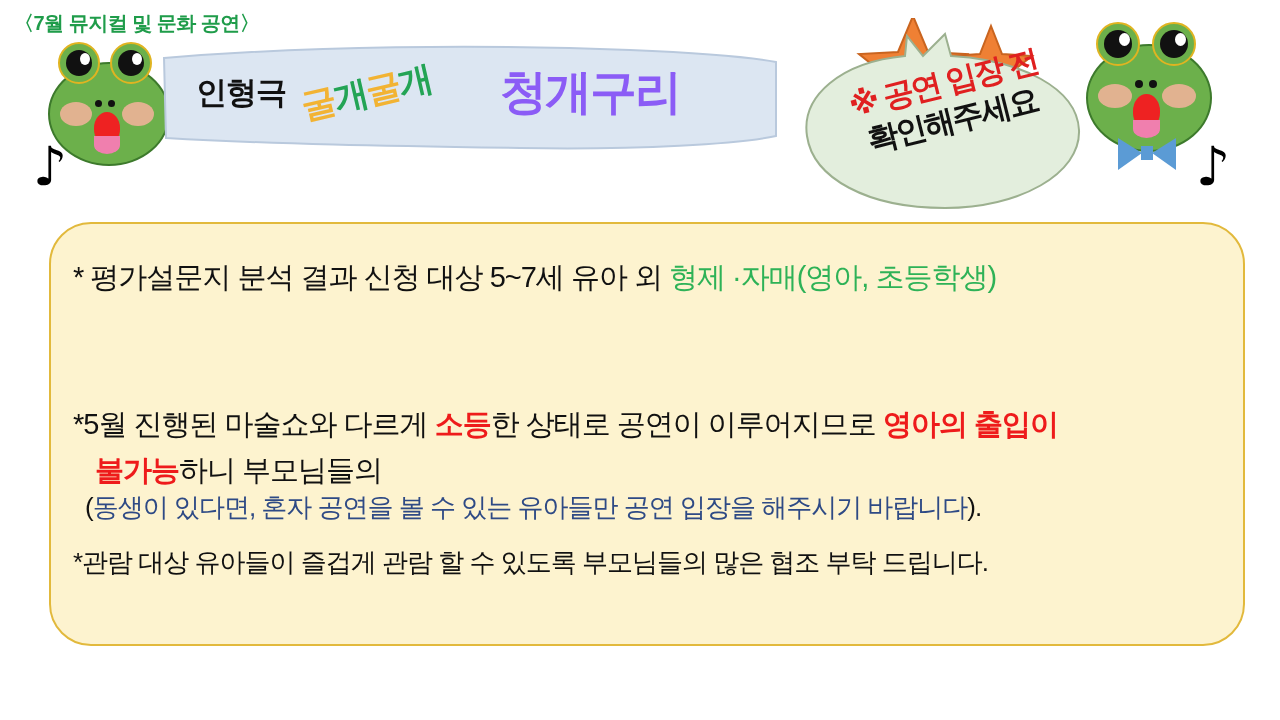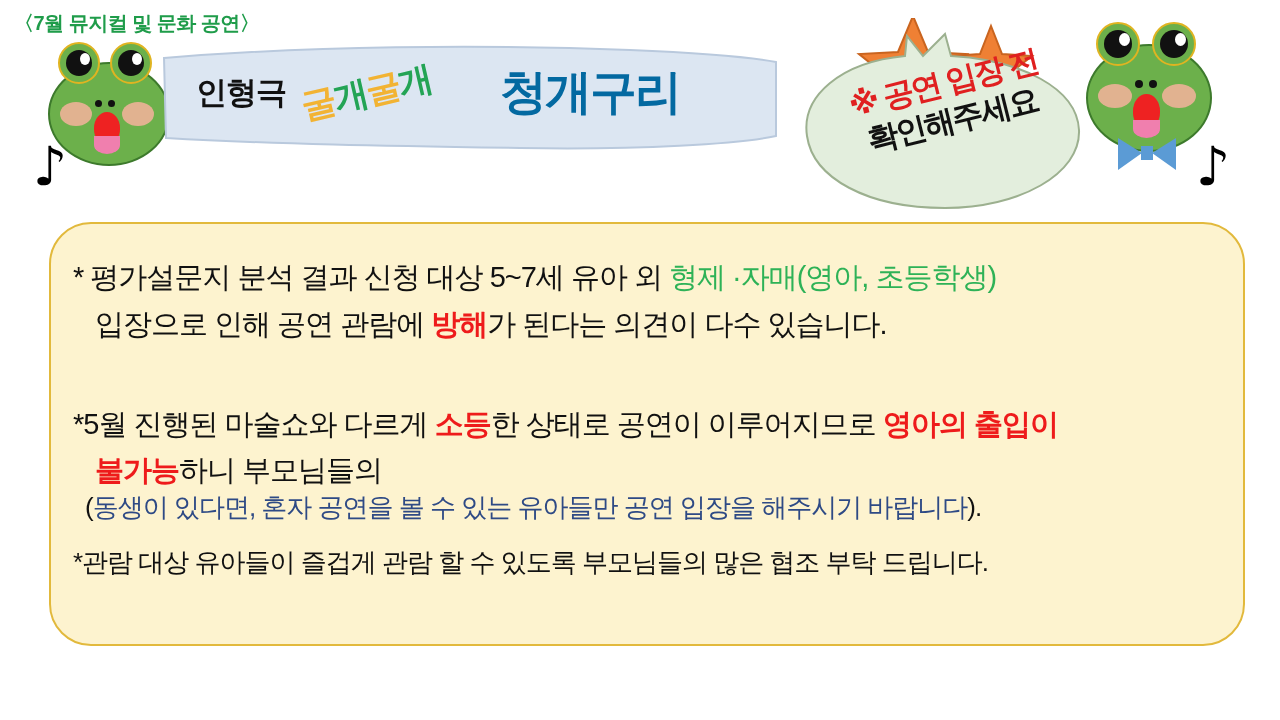--- a/index.html
+++ b/index.html
@@ -129,21 +129,21 @@
     transform-origin: left center;
   }
   .banner-sub .y { color: #f2b333; }
   .banner-sub .g { color: #23a455; }
   .banner-main {
     position: absolute;
     left: 340px;
     top: 17px;
     font-size: 47px;
     font-weight: bold;
-    color: #0369a1;
+    color: #8b5cf6;
     letter-spacing: -2px;
     white-space: nowrap;
   }
 
   
   .callout {
     position: absolute;
     left: 795px;
     top: 18px;
     width: 300px;
@@ -306,23 +306,20 @@
       <polygon points="58,4 34,19 58,36" fill="#5b9bd5"></polygon>
       <rect x="23" y="12" width="12" height="14" fill="#5b9bd5"></rect>
     </svg>
   </div>
   <div class="note" style="left:1196px; top:140px;">♪</div>
 
   <div class="content-box">
 
     <div class="para para-1">
       <span>* 평가설문지 분석 결과 신청 대상 5~7세 유아 외 </span><span class="grn">형제 ·자매(영아, 초등학생)</span>
-      <span class="l2">
-        <span>입장으로 인해 공연 관람에 </span><span class="redb">방해</span><span>가 된다는 의견이 다수 있습니다.</span>
-      </span>
     </div>
 
     <div class="para para-2">
       <span>*5월 진행된 마술쇼와 다르게 </span><span class="red">소등</span><span>한 상태로 공연이 이루어지므로 </span><span class="redb">영아의 출입이</span>
       <span class="l2">
         <span class="redb">불가능</span><span>하니 부모님들의</span>
       </span>
     </div>
 
     <div class="para para-3">

